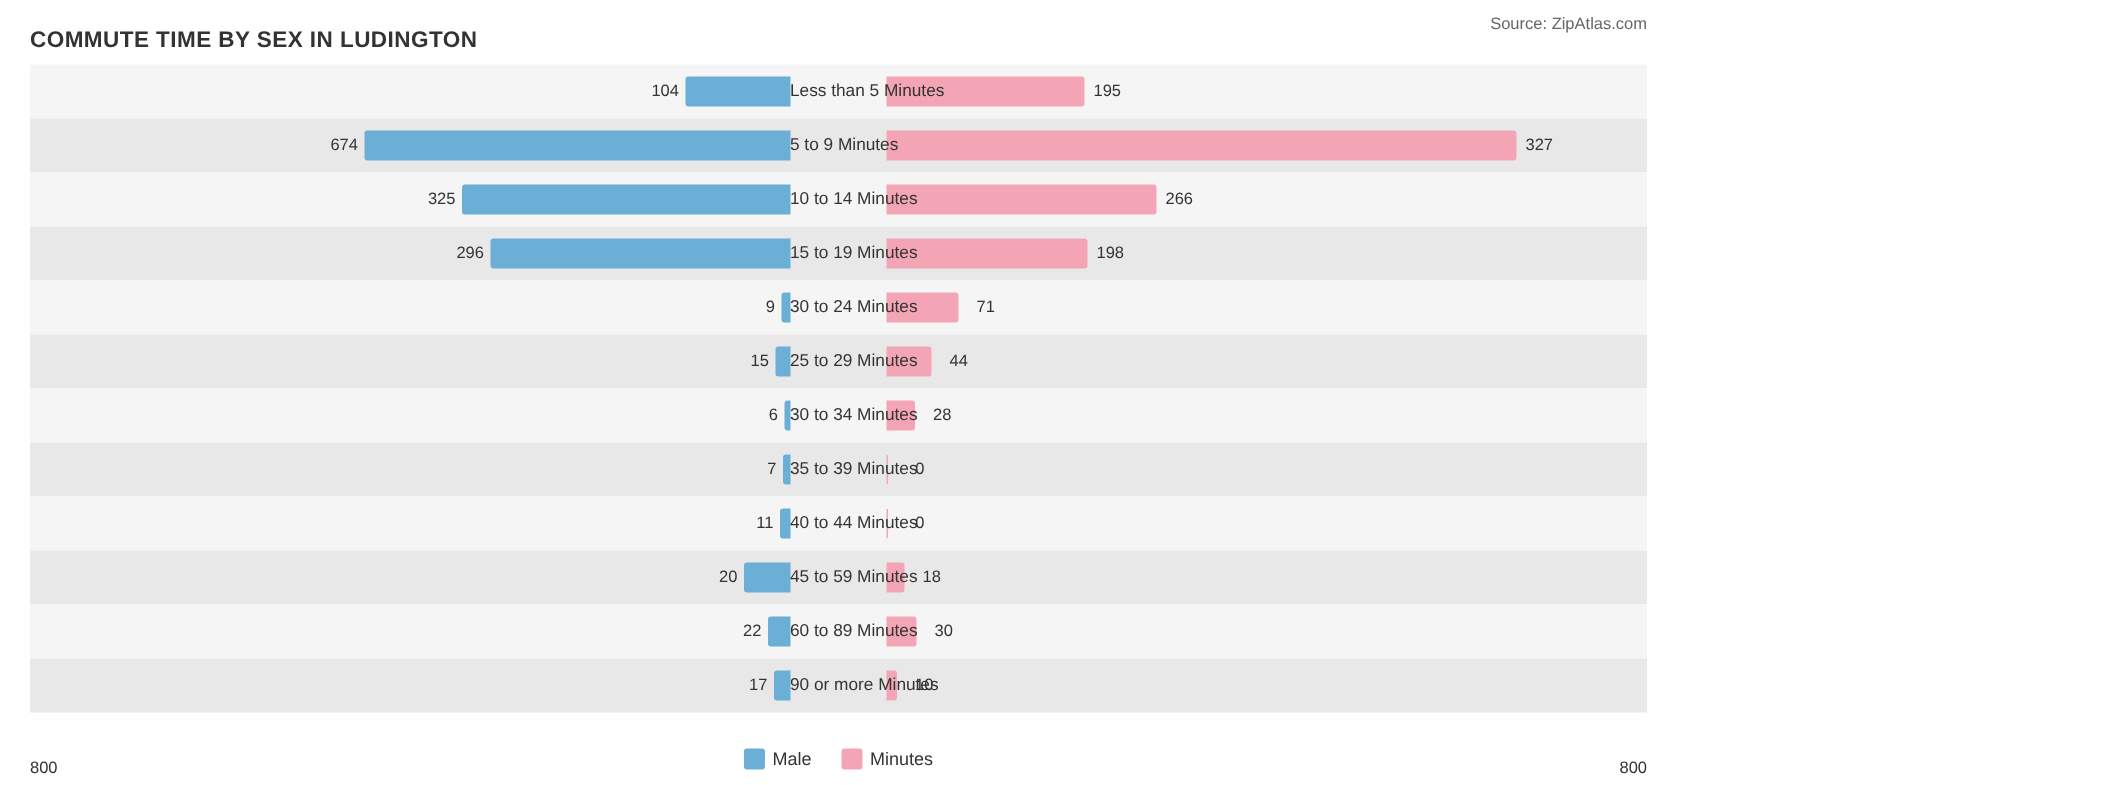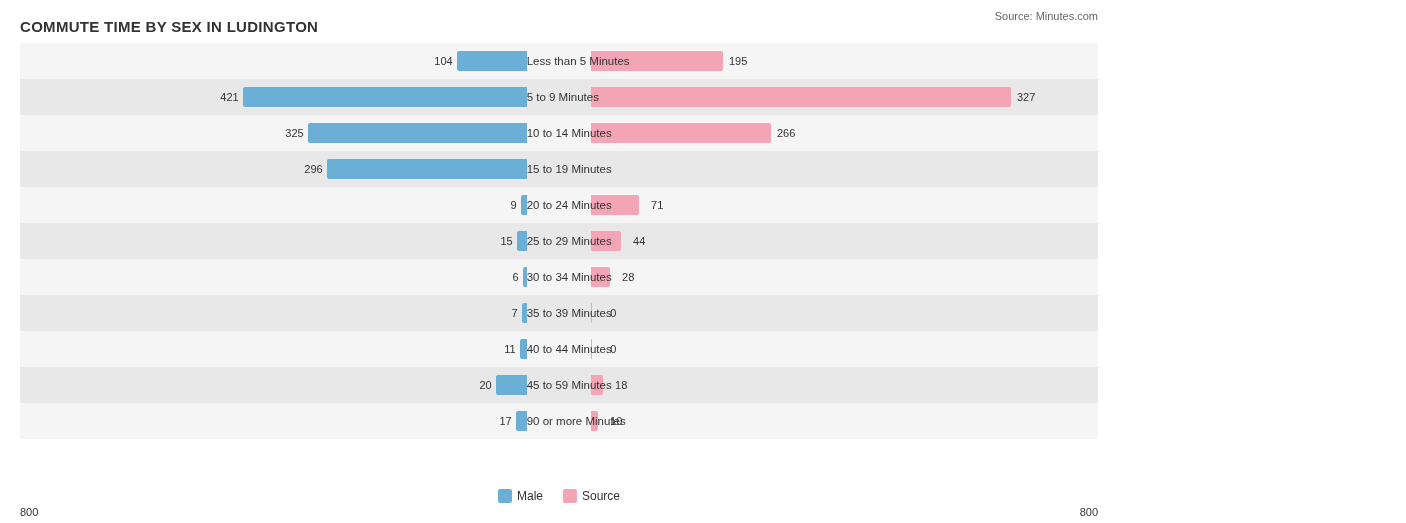--- a/index.html
+++ b/index.html
@@ -117,21 +117,21 @@
     }
     .female-value {
       font-size: 11px;
       color: #333;
       white-space: nowrap;
       min-width: 20px;
       text-align: right;
     }
     .legend {
       position: absolute;
-      bottom: 20px;
+      bottom: 10px;
       left: 50%;
       transform: translateX(-50%);
       display: flex;
       align-items: center;
       gap: 20px;
       font-size: 12px;
       color: #333;
     }
     .legend-item {
       display: flex;
@@ -156,21 +156,21 @@
       right: 20px;
       font-size: 11px;
       color: #333;
     }
   </style>
 </head>
 <body>
 
 <div class="chart-container">
   <div class="chart-title">COMMUTE TIME BY SEX IN LUDINGTON</div>
-  <div class="source">Source: Minutes.com</div>
+  <div class="source">Source: ZipAtlas.com</div>
 
   <div class="chart-area" id="chart-area">
   <div class="bar-row">
         <div class="row-inner">
           <div class="left-section">
             <div class="male-bar-container">
               <span class="male-value">104</span>
               <div class="male-bar" style="width: 70px;"></div>
             </div>
           </div>
@@ -180,21 +180,21 @@
               <div class="female-bar" style="width: 132px;"></div>
               <span class="female-value">195</span>
             </div>
           </div>
         </div>
       </div>
       <div class="bar-row">
         <div class="row-inner">
           <div class="left-section">
             <div class="male-bar-container">
-              <span class="male-value">421</span>
+              <span class="male-value">674</span>
               <div class="male-bar" style="width: 284px;"></div>
             </div>
           </div>
           <div class="label-section">5 to 9 Minutes</div>
           <div class="right-section">
             <div class="female-bar-container">
               <div class="female-bar" style="width: 420px;"></div>
               <span class="female-value">327</span>
             </div>
           </div>
@@ -219,31 +219,37 @@
       </div>
       <div class="bar-row">
         <div class="row-inner">
           <div class="left-section">
             <div class="male-bar-container">
               <span class="male-value">296</span>
               <div class="male-bar" style="width: 200px;"></div>
             </div>
           </div>
           <div class="label-section">15 to 19 Minutes</div>
+          <div class="right-section">
+            <div class="female-bar-container">
+              <div class="female-bar" style="width: 134px;"></div>
+              <span class="female-value">198</span>
+            </div>
+          </div>
         </div>
       </div>
       <div class="bar-row">
         <div class="row-inner">
           <div class="left-section">
             <div class="male-bar-container">
               <span class="male-value">9</span>
               <div class="male-bar" style="width: 6px;"></div>
             </div>
           </div>
-          <div class="label-section">20 to 24 Minutes</div>
+          <div class="label-section">30 to 24 Minutes</div>
           <div class="right-section">
             <div class="female-bar-container">
               <div class="female-bar" style="width: 48px;"></div>
               <span class="female-value">71</span>
             </div>
           </div>
         </div>
       </div>
       <div class="bar-row">
         <div class="row-inner">
@@ -319,20 +325,37 @@
             <div class="male-bar-container">
               <span class="male-value">20</span>
               <div class="male-bar" style="width: 31px;"></div>
             </div>
           </div>
           <div class="label-section">45 to 59 Minutes</div>
           <div class="right-section">
             <div class="female-bar-container">
               <div class="female-bar" style="width: 12px;"></div>
               <span class="female-value">18</span>
+            </div>
+          </div>
+        </div>
+      </div>
+      <div class="bar-row">
+        <div class="row-inner">
+          <div class="left-section">
+            <div class="male-bar-container">
+              <span class="male-value">22</span>
+              <div class="male-bar" style="width: 15px;"></div>
+            </div>
+          </div>
+          <div class="label-section">60 to 89 Minutes</div>
+          <div class="right-section">
+            <div class="female-bar-container">
+              <div class="female-bar" style="width: 20px;"></div>
+              <span class="female-value">30</span>
             </div>
           </div>
         </div>
       </div>
       <div class="bar-row">
         <div class="row-inner">
           <div class="left-section">
             <div class="male-bar-container">
               <span class="male-value">17</span>
               <div class="male-bar" style="width: 11px;"></div>
@@ -349,19 +372,19 @@
       </div>
     </div>
 
   <div class="legend">
     <div class="legend-item">
       <div class="legend-box" style="background:#6baed6;"></div>
       <span>Male</span>
     </div>
     <div class="legend-item">
       <div class="legend-box" style="background:#f4a5b5;"></div>
-      <span>Source</span>
+      <span>Minutes</span>
     </div>
   </div>
 
   <div class="axis-label-left">800</div>
   <div class="axis-label-right">800</div>
 </div>
 
 </body></html>

